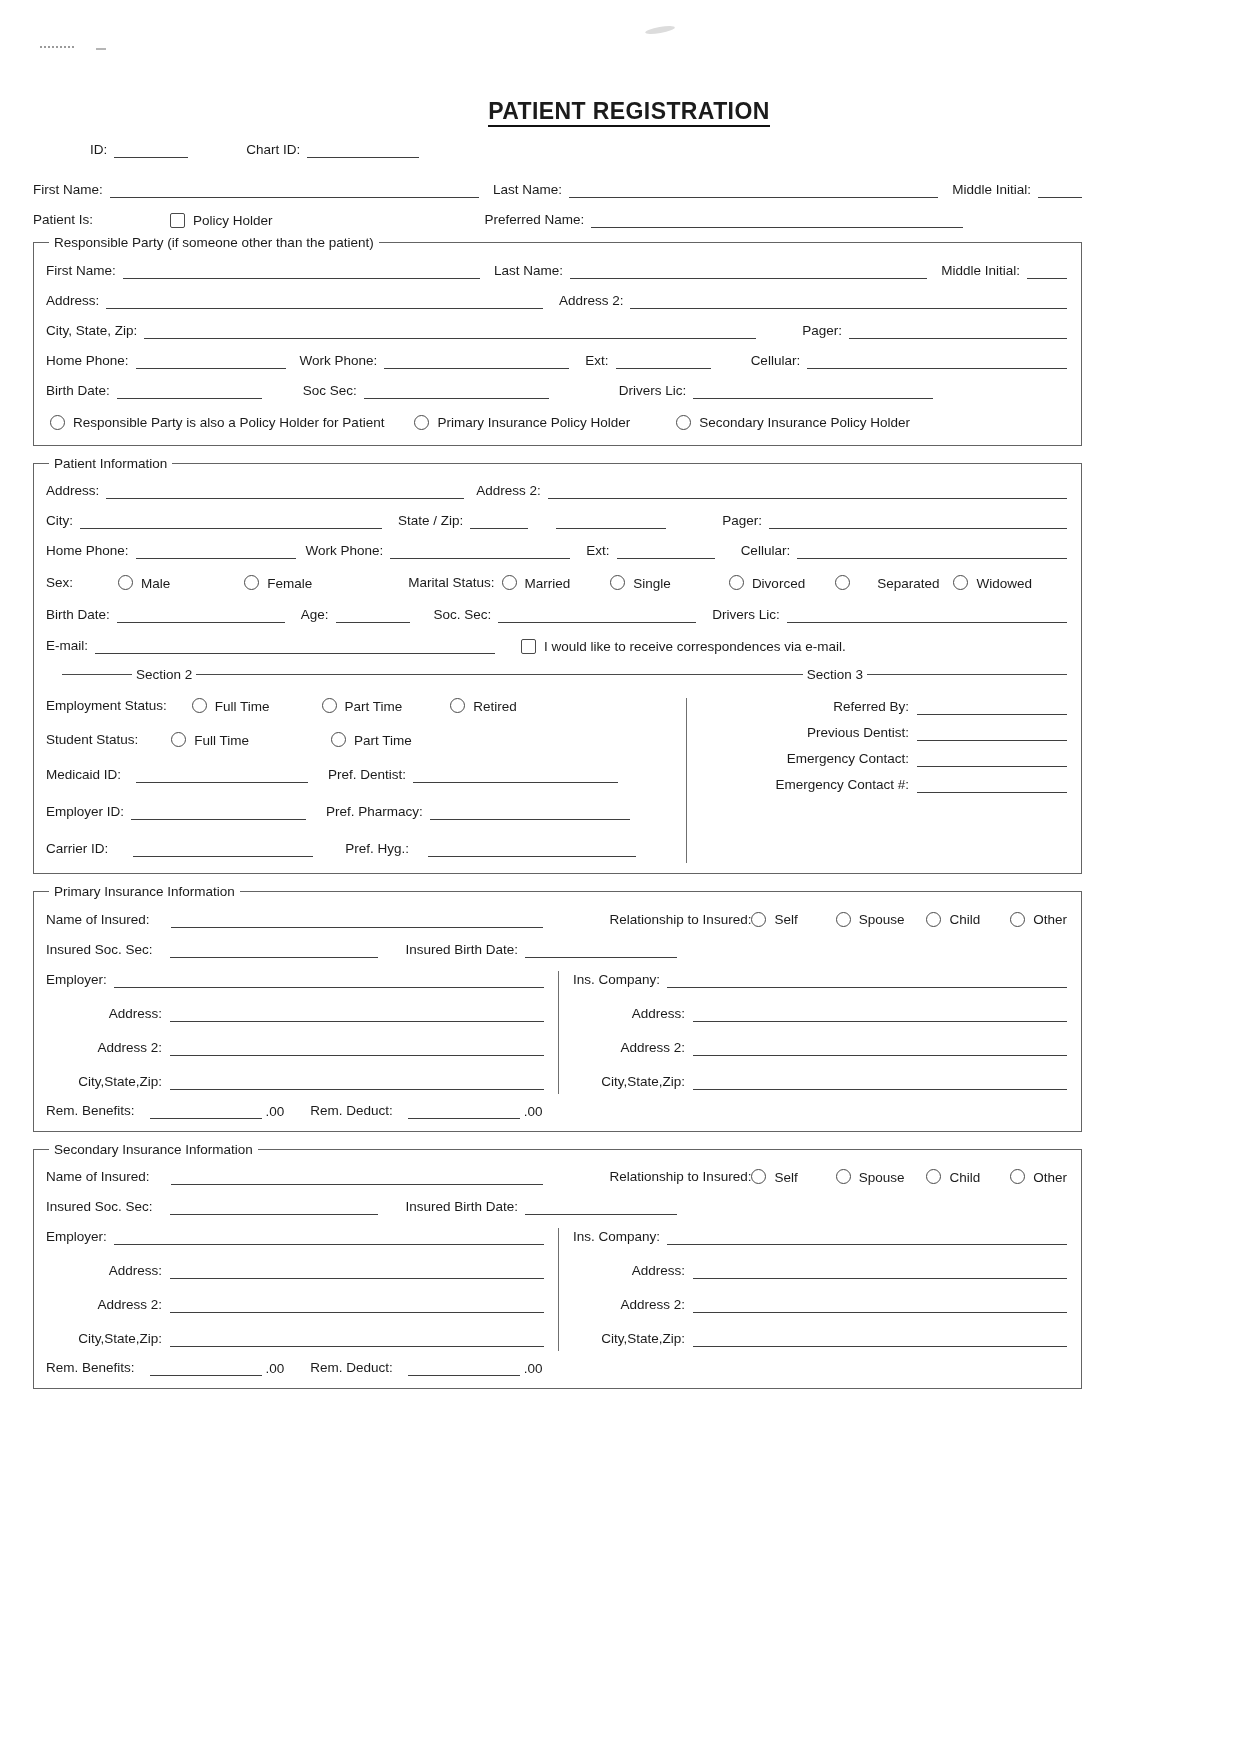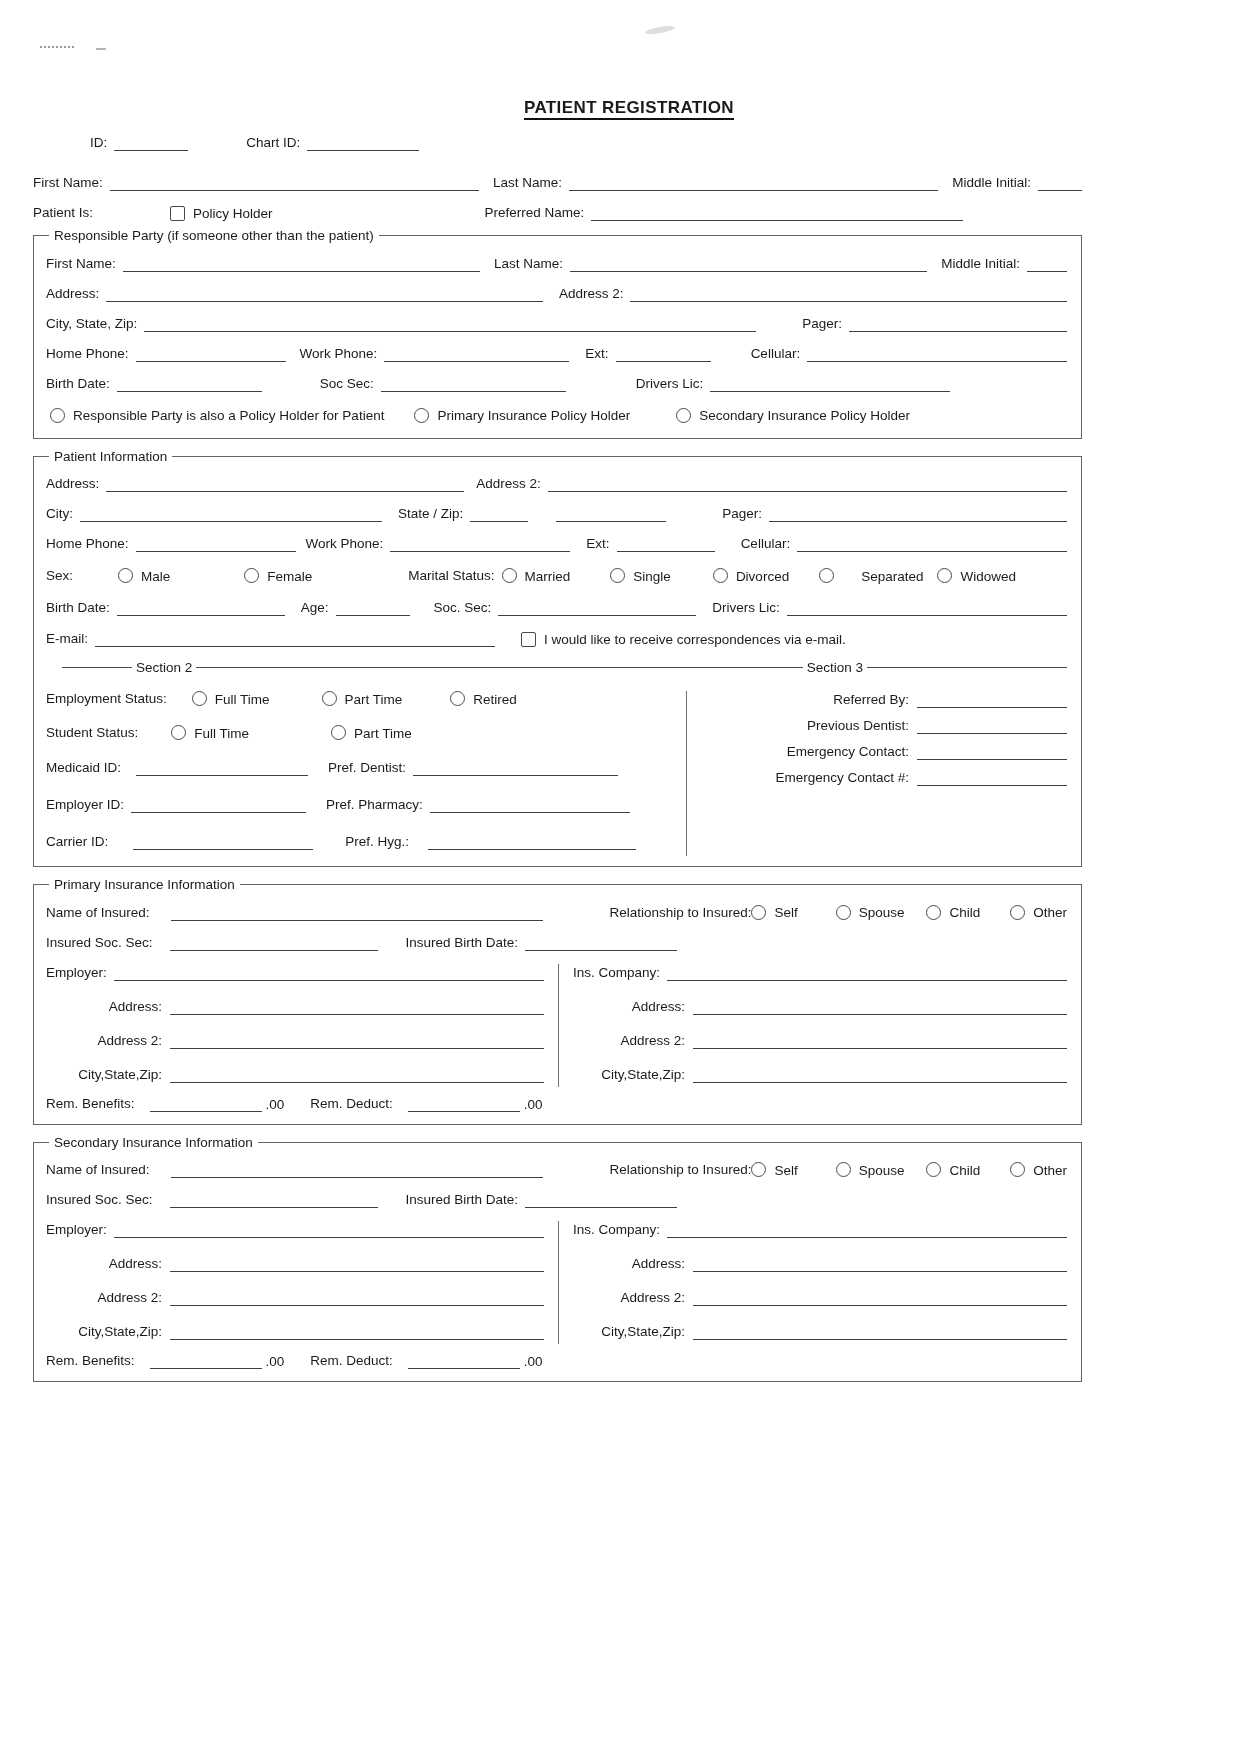--- a/index.html
+++ b/index.html
@@ -4,21 +4,21 @@
 <style>
   html,body{margin:0;padding:0;}
   body{
     width:1258px;height:1754px;background:#ffffff;position:relative;
     font-family:"Liberation Sans","DejaVu Sans",sans-serif;
     font-size:13.5px;color:#1b1b1b;overflow:hidden;
   }
   .page{padding-top:98px;}
   .inner{width:1049px;margin-left:33px;}
   .title{
-    text-align:center;margin-bottom:16px;font-weight:bold;font-size:17px;letter-spacing:.4px;
+    text-align:center;margin-bottom:16px;font-weight:bold;font-size:23px;letter-spacing:.4px;
   }
   .title span{border-bottom:2px solid #111;padding-bottom:1px;}
   .row{display:flex;align-items:flex-end;margin-bottom:13px;}
   .lbl{white-space:nowrap;line-height:1.15;padding-right:7px;}
   .fld{display:inline-block;border-bottom:1px solid #3f3f3f;height:16px;background:transparent;}
   .grow{flex:1 1 auto;}
   .cb{width:15px;height:15px;border:1px solid #4a4a4a;border-radius:2px;background:#fff;flex:none;box-sizing:border-box;}
   .rb{width:15px;height:15px;border:1px solid #4a4a4a;border-radius:50%;background:#fff;flex:none;box-sizing:border-box;margin-bottom:1px;}
   .opt{display:flex;align-items:center;gap:8px;white-space:nowrap;}
   fieldset.sect{border:1px solid #646464;margin:0 0 11px 0;padding:12px 14px 10px 12px;}
@@ -103,21 +103,21 @@
         <span class="fld" style="width:185px;"></span>
         <span class="lbl" style="margin-left:16px;">Ext:</span>
         <span class="fld" style="width:95px;"></span>
         <span class="lbl" style="margin-left:40px;">Cellular:</span>
         <span class="fld grow"></span>
       </div>
 
       <div class="row">
         <span class="lbl">Birth Date:</span>
         <span class="fld" style="width:145px;"></span>
-        <span class="lbl" style="margin-left:58px;">Soc Sec:</span>
+        <span class="lbl" style="margin-left:41px;">Soc Sec:</span>
         <span class="fld" style="width:185px;"></span>
         <span class="lbl" style="margin-left:70px;">Drivers Lic:</span>
         <span class="fld" style="width:240px;"></span>
       </div>
 
       <div class="row" style="margin:16px 0 4px 4px;">
         <span class="opt">
           <span class="rb"></span>
           <span>Responsible Party is also a Policy Holder for Patient</span>
         </span>
@@ -175,21 +175,21 @@
         </span>
         <span class="lbl" style="margin-left:96px;">Marital Status:</span>
         <span class="opt">
           <span class="rb"></span>
           <span>Married</span>
         </span>
         <span class="opt" style="margin-left:40px;">
           <span class="rb"></span>
           <span>Single</span>
         </span>
-        <span class="opt" style="margin-left:42px;">
+        <span class="opt" style="margin-left:58px;">
           <span class="rb"></span>
           <span>Divorced</span>
         </span>
         <span class="opt" style="margin-left:30px;gap:27px;">
           <span class="rb"></span>
           <span>Separated</span>
         </span>
         <span class="opt" style="margin-left:14px;">
           <span class="rb"></span>
           <span>Widowed</span>

